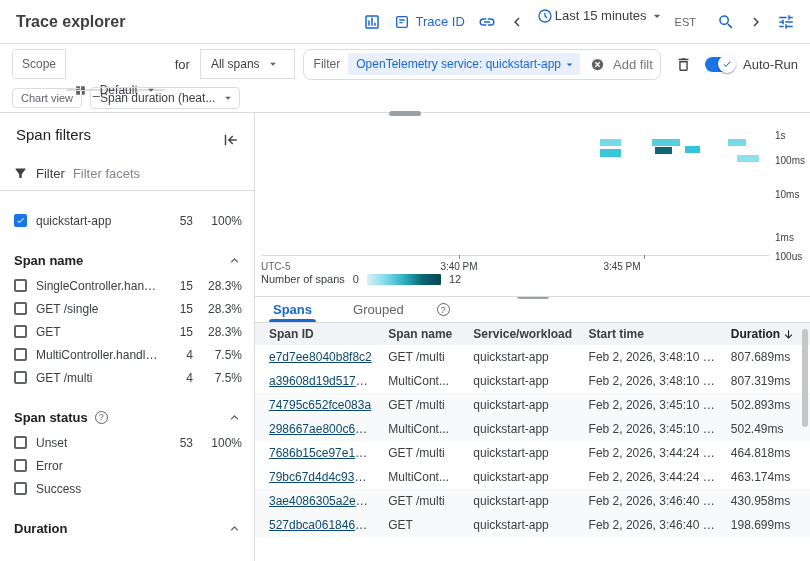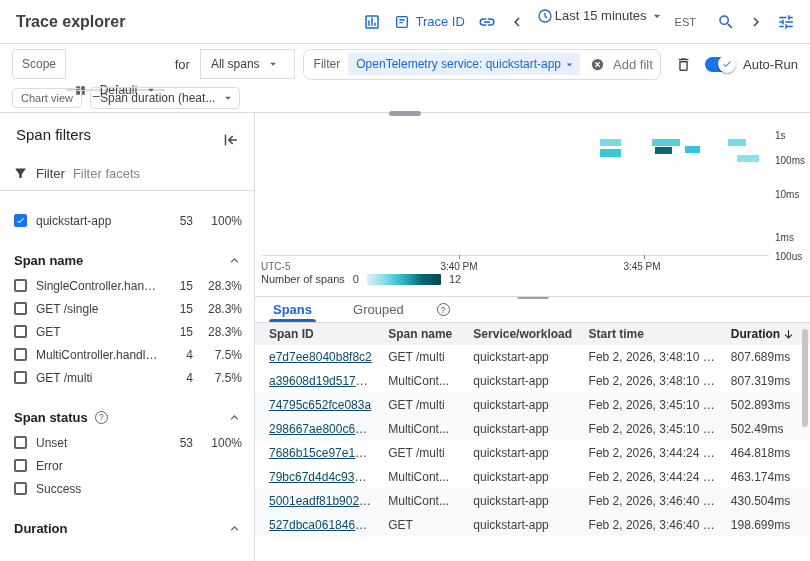--- a/index.html
+++ b/index.html
@@ -394,21 +394,21 @@
         </div>
       <span class="y-tick" style="top:18px">1s</span>
       <span class="y-tick" style="top:43px">100ms</span>
       <span class="y-tick" style="top:77px">10ms</span>
       <span class="y-tick" style="top:120px">1ms</span>
       <span class="y-tick" style="top:139px">100us</span>
       <div class="x-axis"></div>
       <div class="x-tickmark" style="left:204px"></div>
       <div class="x-tickmark" style="left:389px"></div>
       <span class="x-tick" style="left:180px">3:40 PM</span>
-      <span class="x-tick" style="left:363px">3:45 PM</span>
+      <span class="x-tick" style="left:343px">3:45 PM</span>
       <span class="utc-label">UTC-5</span>
       <div class="legend">
         <span>Number of spans</span>
         <span>0</span>
         <span class="legend-gradient"></span>
         <span>12</span>
       </div>
     </div>
 
     <div class="table-area">
@@ -485,25 +485,25 @@
               <td>464.818ms</td>
             </tr>
             <tr>
               <td><a href="#">79bc67d4d4c93b02</a></td>
               <td>MultiCont...</td>
               <td>quickstart-app</td>
               <td>Feb 2, 2026, 3:44:24 PM</td>
               <td>463.174ms</td>
             </tr>
             <tr>
-              <td><a href="#">5001eadf81b902e0</a></td>
-              <td>MultiCont...</td>
+              <td><a href="#">3ae4086305a2ea3e</a></td>
+              <td>GET /multi</td>
               <td>quickstart-app</td>
               <td>Feb 2, 2026, 3:46:40 PM</td>
-              <td>430.504ms</td>
+              <td>430.958ms</td>
             </tr>
             <tr>
               <td><a href="#">527dbca061846e80</a></td>
               <td>GET</td>
               <td>quickstart-app</td>
               <td>Feb 2, 2026, 3:46:40 PM</td>
               <td>198.699ms</td>
             </tr>
           </tbody>
       </table>

